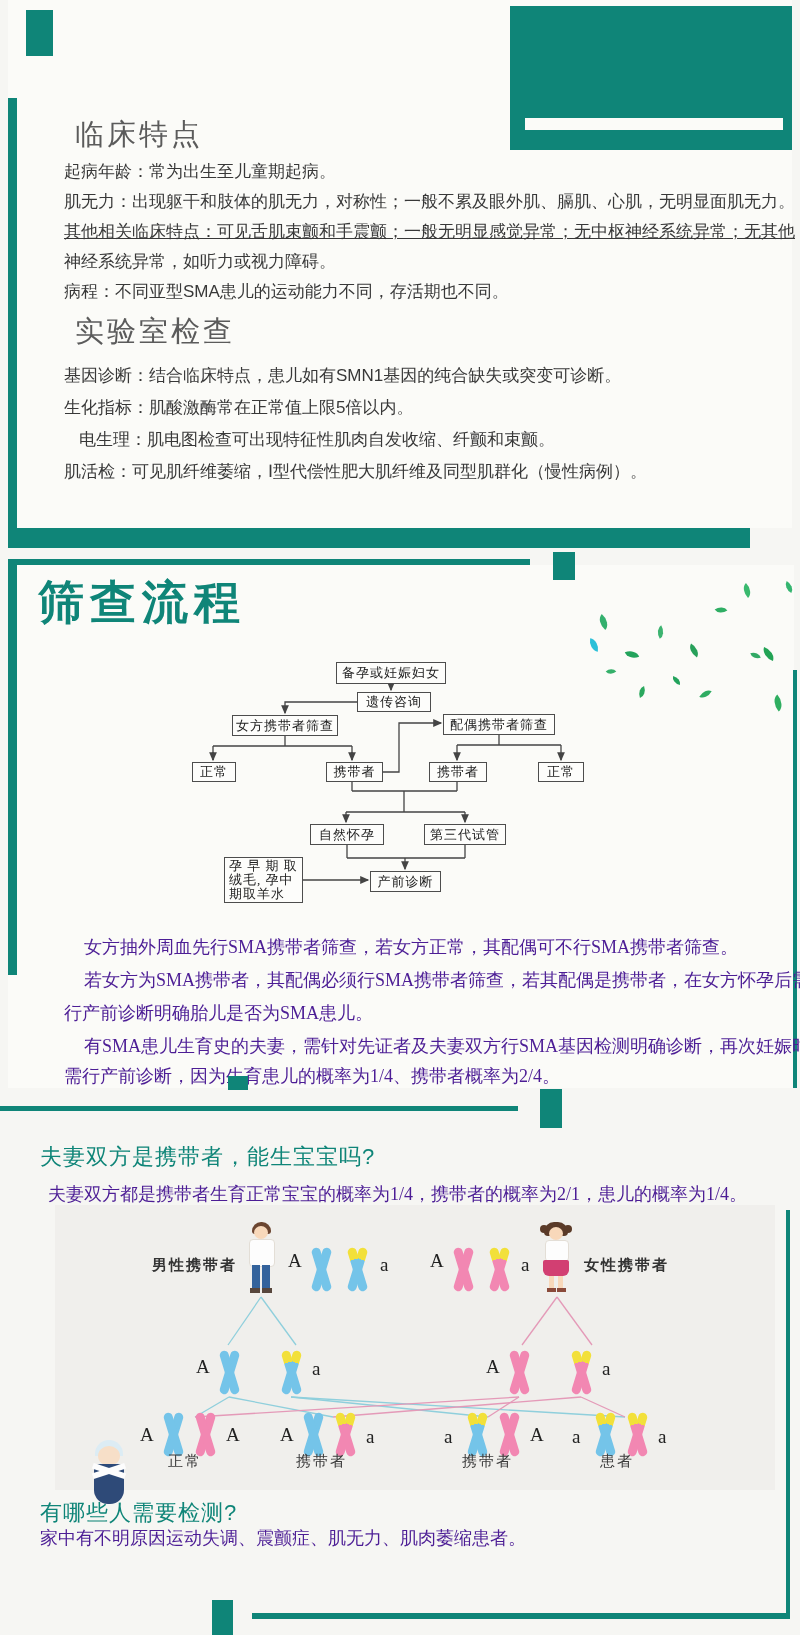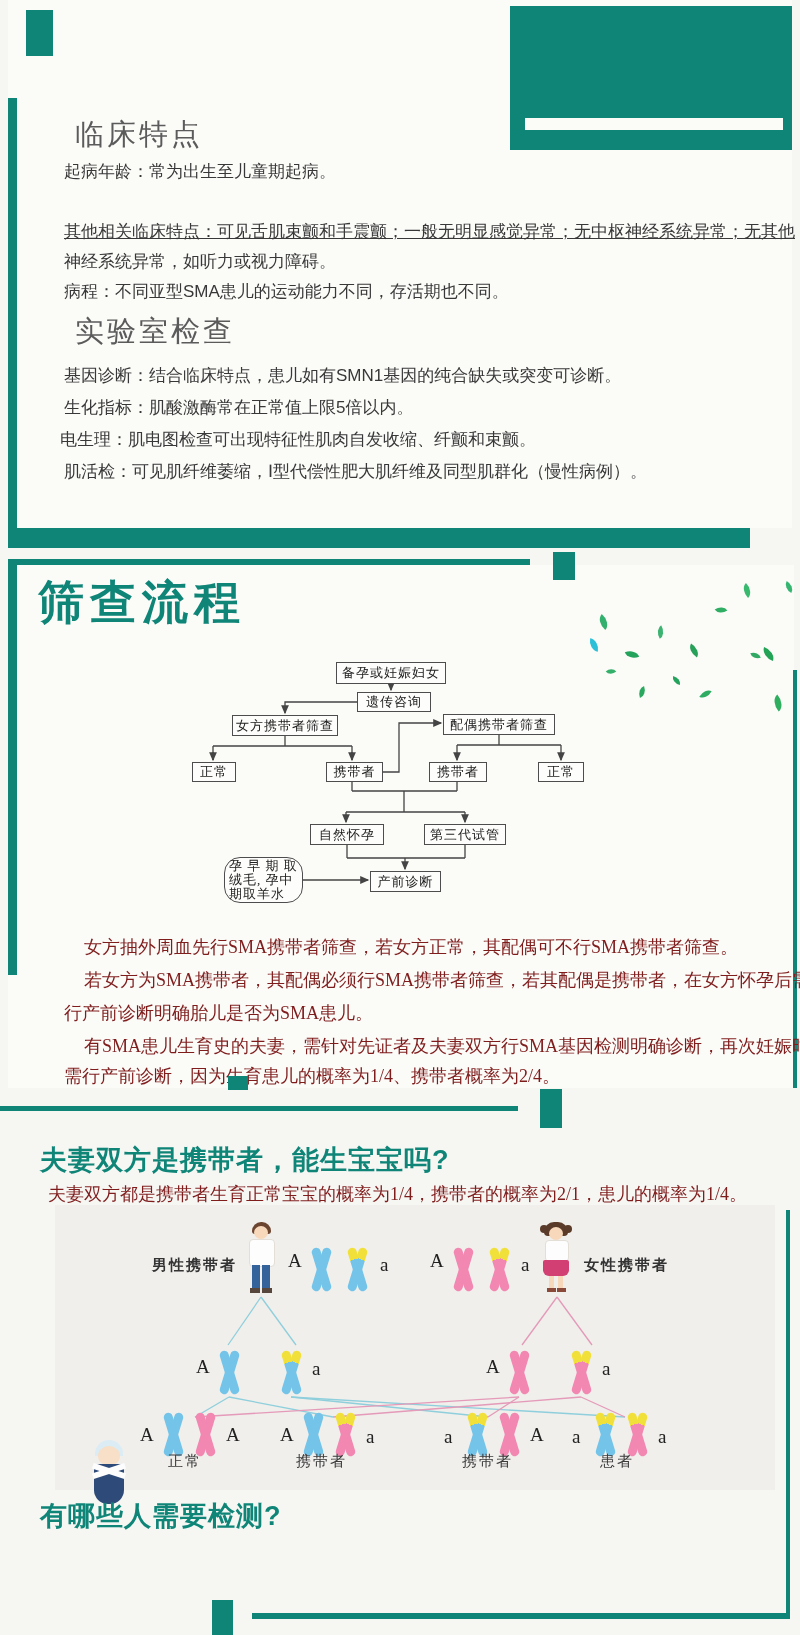--- a/index.html
+++ b/index.html
@@ -6,29 +6,29 @@
   #poster{position:relative;width:800px;height:1635px;margin:0 auto;background:#f6f6f3;
           font-family:"Liberation Sans",sans-serif;overflow:hidden;}
   .abs{position:absolute;}
   .teal{background:#0f8578;}
   
   .card{background:#fbfbf8;}
   
   .h-main{color:#12877a;font-size:42px;font-weight:600;letter-spacing:5px;}
   .h-main2{color:#0f8578;font-size:46px;font-weight:800;letter-spacing:6px;}
   .h-sub{color:#5b5b5b;font-size:29px;font-weight:500;letter-spacing:3px;}
-  .h-teal-sm{color:#0f8578;font-size:27px;font-weight:700;letter-spacing:1px;}
+  .h-teal-sm{color:#0f8578;font-size:22px;font-weight:400;letter-spacing:1px;}
   .body-line{color:#383838;font-size:17px;white-space:nowrap;}
-  .para-line{color:#7f1d1d;font-size:18px;font-family:"Liberation Serif",serif;white-space:nowrap;}
+  .para-line{color:#4c1d95;font-size:18px;font-family:"Liberation Serif",serif;white-space:nowrap;}
   .indent{padding-left:20px;}
   
   .fc-box{position:absolute;background:#fdfdfb;border:1.5px solid #4d4d4d;color:#222;
           font-family:"Liberation Serif",serif;font-size:13px;letter-spacing:1px;
           display:flex;align-items:center;justify-content:center;white-space:nowrap;box-sizing:border-box;}
-  .fc-box.multi{flex-direction:column;line-height:14px;align-items:flex-start;padding:2px 4px;border-radius:16px;}
+  .fc-box.multi{flex-direction:column;line-height:14px;align-items:flex-start;padding:2px 4px;}
   
   .leaf{position:absolute;border-radius:0 100% 0 100%;}
   
   .chr{position:absolute;width:30px;height:45px;}
   .chr i{position:absolute;top:0;left:50%;width:9px;height:45px;margin-left:-4.5px;border-radius:5px;}
   .chr i.l{transform:rotate(17deg);}
   .chr i.r{transform:rotate(-17deg);}
   .chr.blue i{background:#74c4e9;}
   .chr.pink i{background:#f287b2;}
   .chr.blue.car i{background:linear-gradient(#f2e03a 0 12px,#74c4e9 12px);}
@@ -51,28 +51,29 @@
 
   <div class="abs teal" style="left:510px;top:6px;width:282px;height:144px;">
     <div class="abs" style="left:15px;top:112px;width:258px;height:12px;background:#fbfbf8;"></div>
   </div>
 
   <div class="abs teal" style="left:8px;top:98px;width:9px;height:430px;"></div>
 
   <div class="abs h-sub" style="left:75px;top:115px;">临床特点</div>
 
   <div class="abs body-line" style="left:64px;top:160px;">起病年龄：常为出生至儿童期起病。</div>
+  <div class="abs body-line" style="left:64px;top:190px;">肌无力：出现躯干和肢体的肌无力，对称性；一般不累及眼外肌、膈肌、心肌，无明显面肌无力。</div>
   <div class="abs body-line" style="left:64px;top:220px;text-decoration:underline;">其他相关临床特点：可见舌肌束颤和手震颤；一般无明显感觉异常；无中枢神经系统异常；无其他</div>
   <div class="abs body-line" style="left:64px;top:250px;">神经系统异常，如听力或视力障碍。</div>
   <div class="abs body-line" style="left:64px;top:280px;">病程：不同亚型SMA患儿的运动能力不同，存活期也不同。</div>
 
   <div class="abs h-sub" style="left:75px;top:312px;">实验室检查</div>
   <div class="abs body-line" style="left:64px;top:364px;">基因诊断：结合临床特点，患儿如有SMN1基因的纯合缺失或突变可诊断。</div>
   <div class="abs body-line" style="left:64px;top:396px;">生化指标：肌酸激酶常在正常值上限5倍以内。</div>
-  <div class="abs body-line" style="left:60px;top:428px;">电生理：肌电图检查可出现特征性肌肉自发收缩、纤颤和束颤。</div>
+  <div class="abs body-line" style="left:79px;top:428px;">电生理：肌电图检查可出现特征性肌肉自发收缩、纤颤和束颤。</div>
   <div class="abs body-line" style="left:64px;top:460px;">肌活检：可见肌纤维萎缩，Ⅰ型代偿性肥大肌纤维及同型肌群化（慢性病例）。</div>
 
   <div class="abs teal" style="left:8px;top:528px;width:742px;height:20px;"></div>
 
   <div class="abs card" style="left:8px;top:565px;width:786px;height:523px;"></div>
   <div class="abs teal" style="left:8px;top:559px;width:522px;height:6px;"></div>
   <div class="abs teal" style="left:553px;top:552px;width:22px;height:28px;"></div>
   <div class="abs teal" style="left:8px;top:559px;width:9px;height:416px;"></div>
   <div class="abs teal" style="left:793px;top:670px;width:4px;height:418px;"></div>
 
@@ -292,17 +293,18 @@
       <i class="r"></i>
     </div>
   <div class="chr pink car" style="left:622px;top:1412px;">
       <i class="l"></i>
       <i class="r"></i>
     </div>
   <span class="allele" style="left:658px;top:1426px;">a</span>
   <div class="kid-label" style="left:600px;top:1452px;">患者</div>
 
   <div class="abs h-teal-sm" style="left:40px;top:1470px;margin-top:28px;">有哪些人需要检测?</div>
+  <div class="abs para-line" style="left:40px;top:1526px;">家中有不明原因运动失调、震颤症、肌无力、肌肉萎缩患者。</div>
 
   <div class="abs teal" style="left:212px;top:1600px;width:21px;height:35px;"></div>
   <div class="abs teal" style="left:252px;top:1613px;width:538px;height:6px;"></div>
 
 </div>
 
 </body></html>

